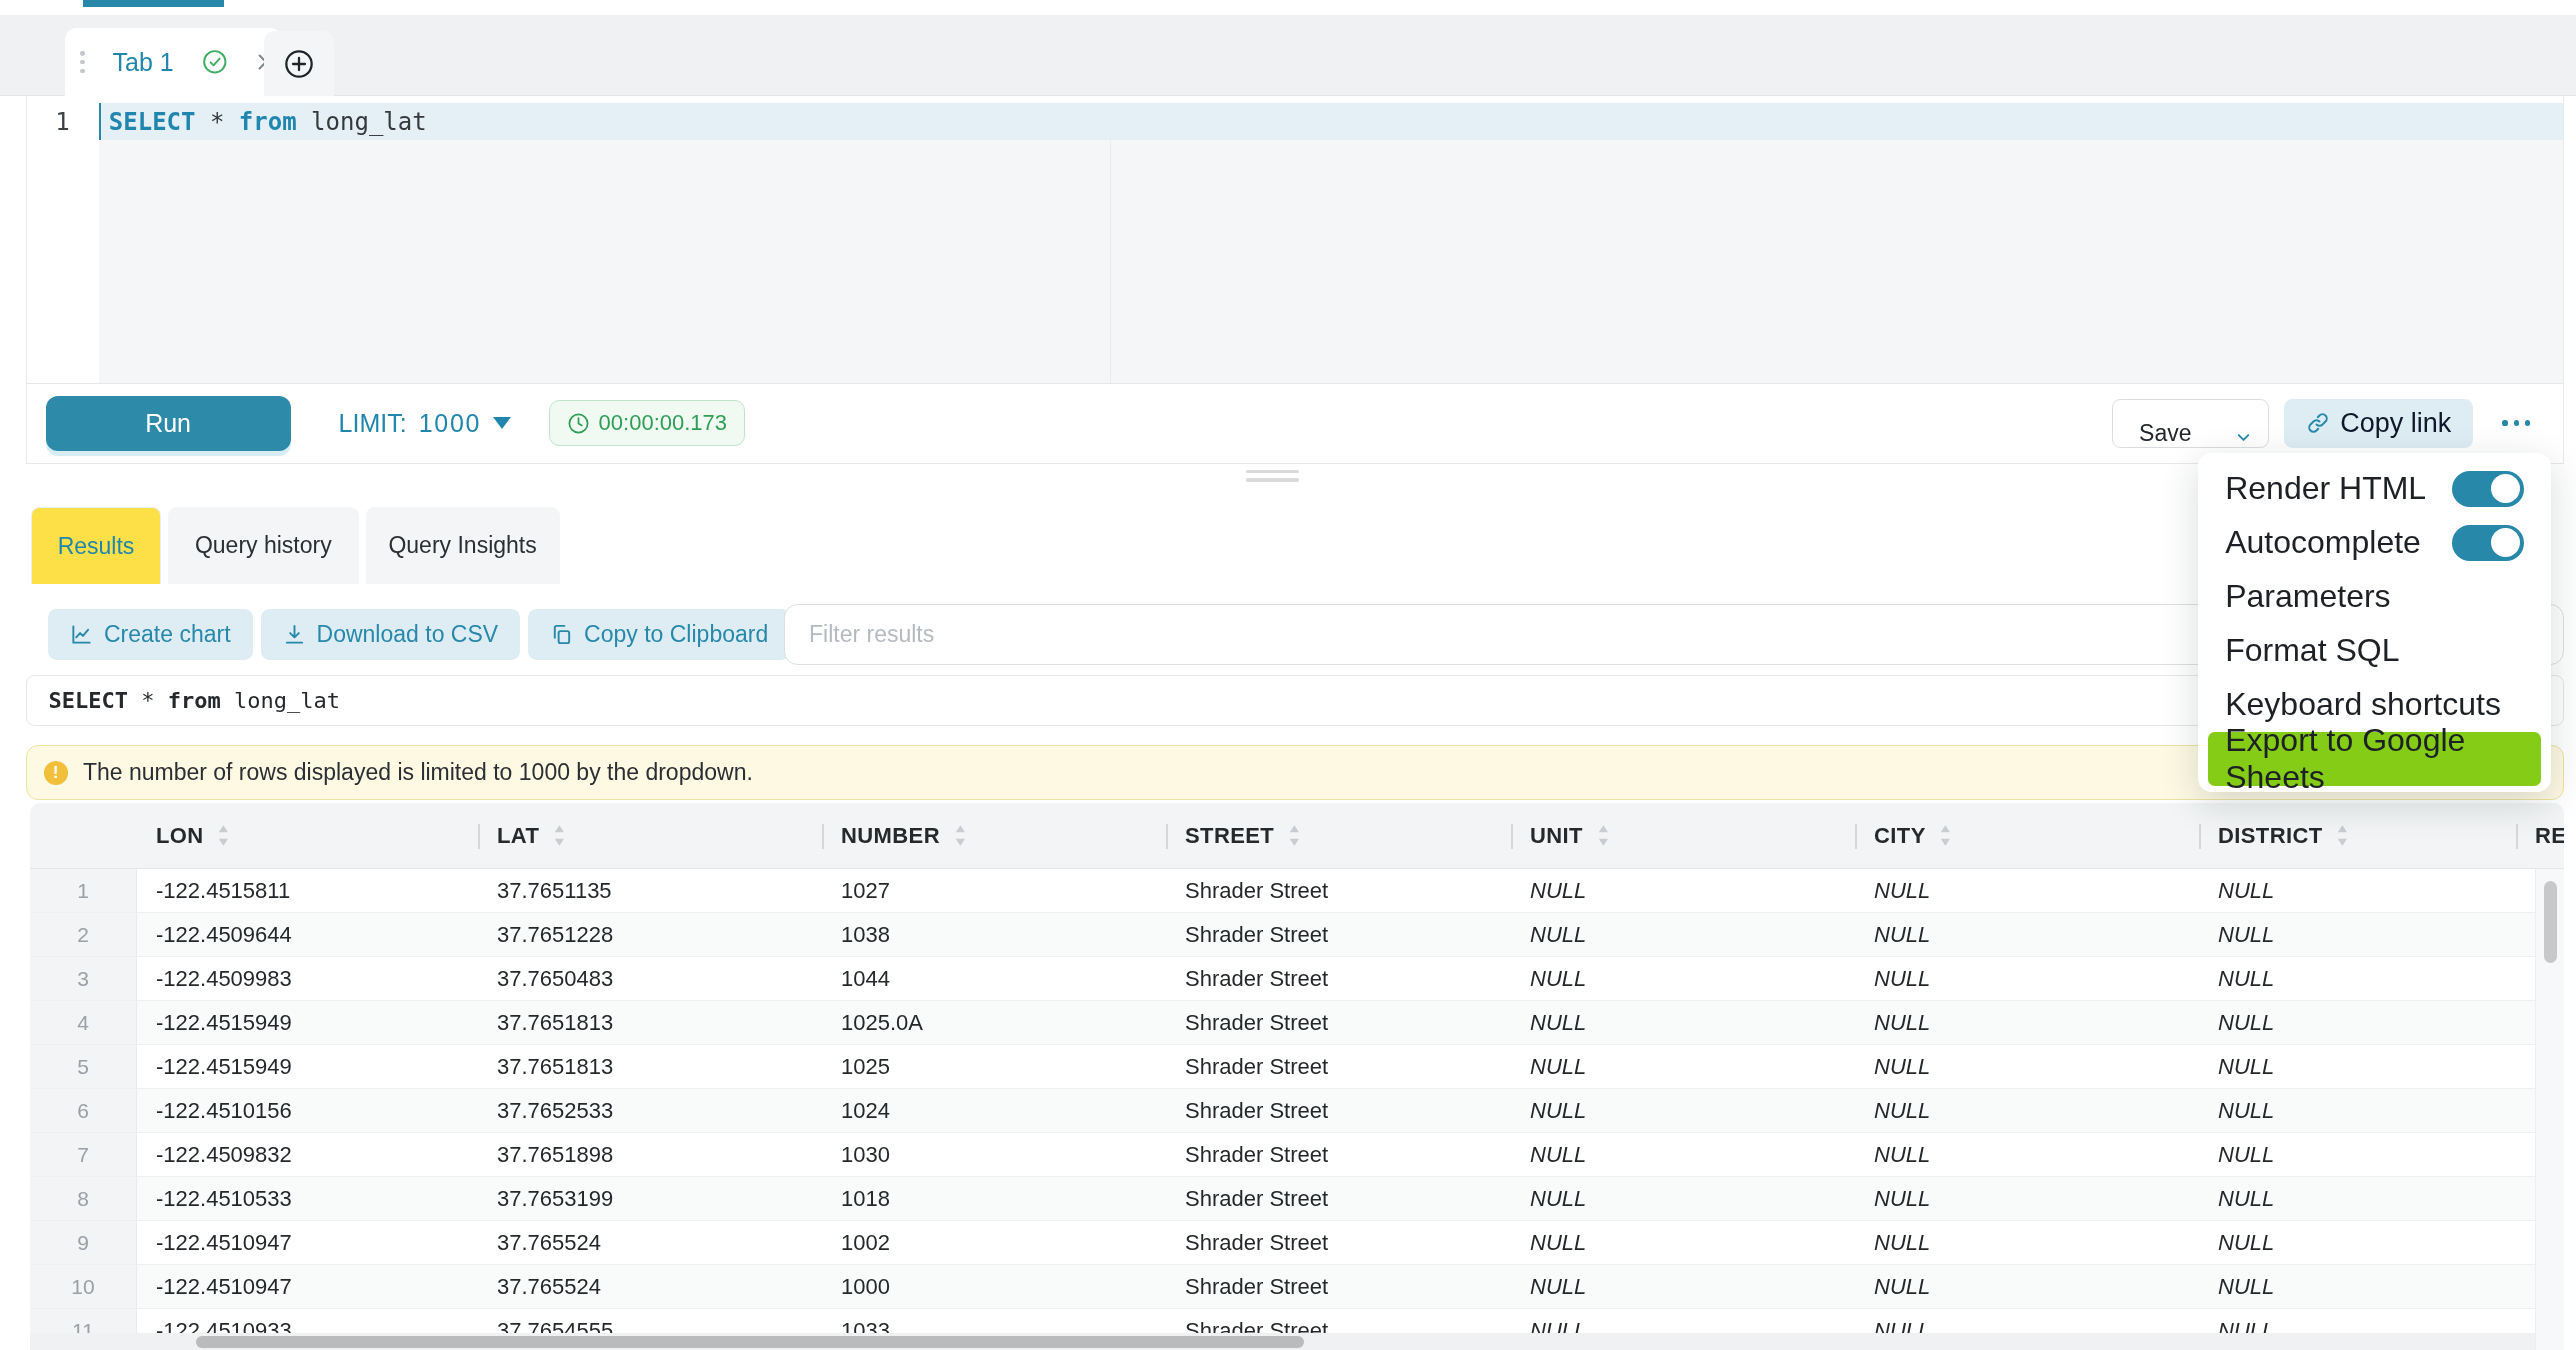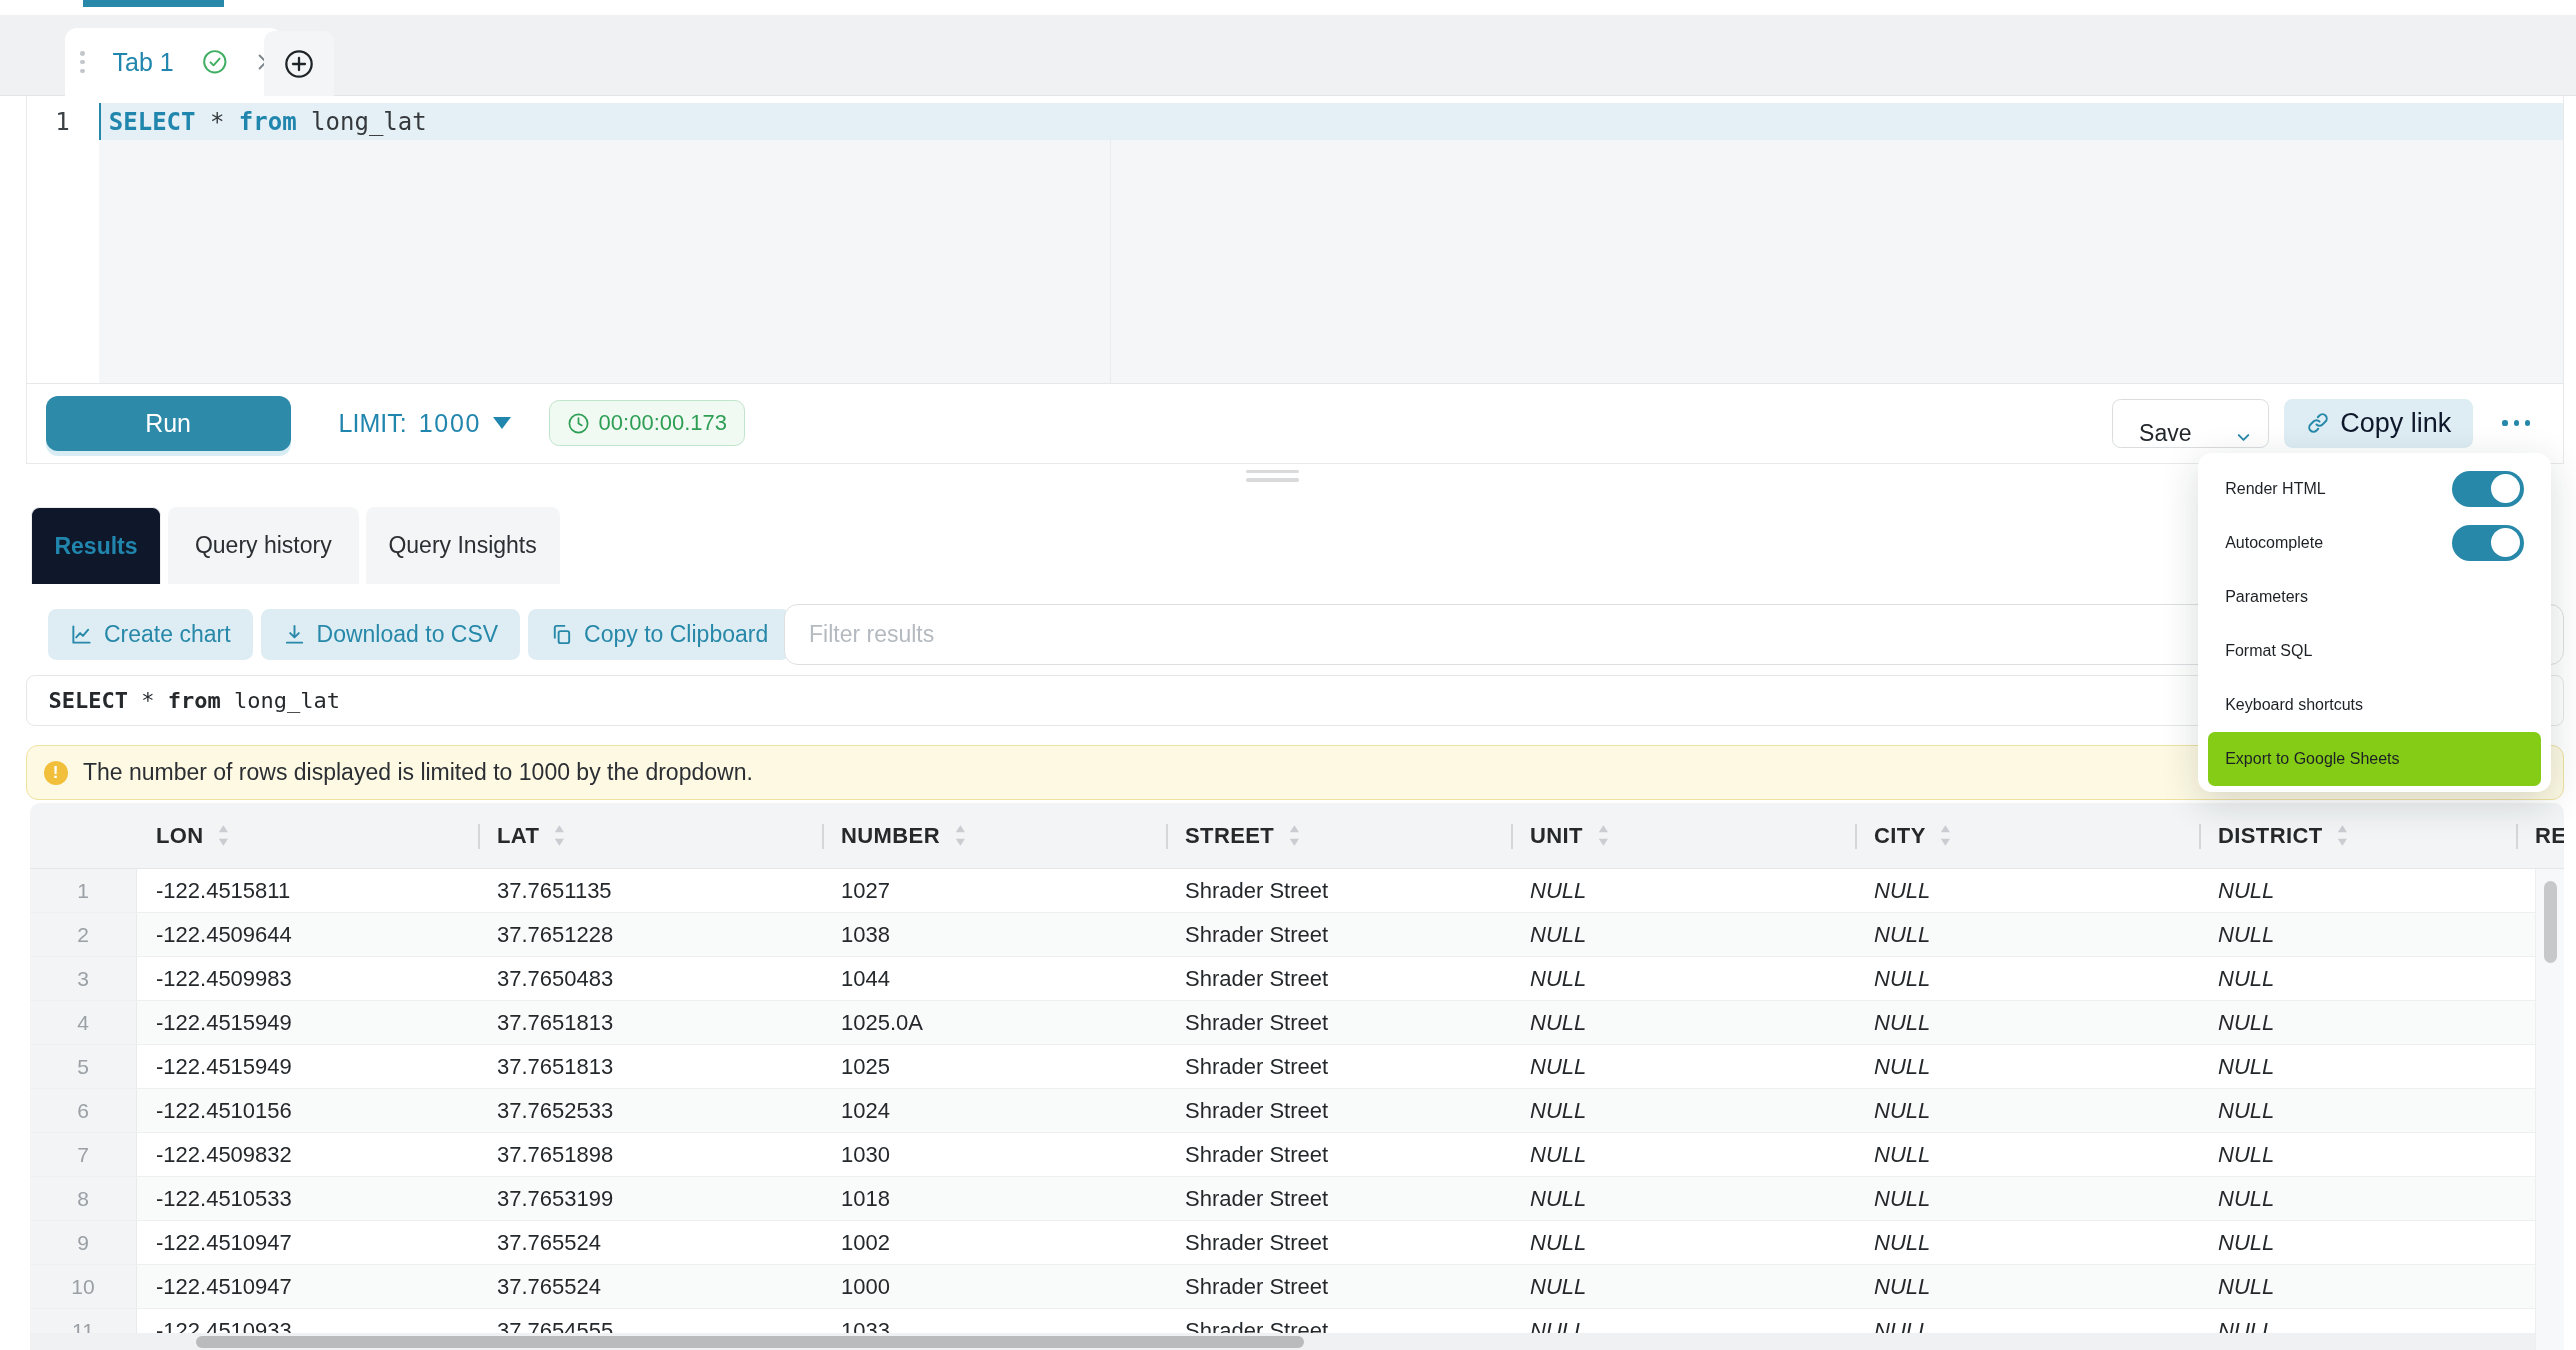--- a/index.html
+++ b/index.html
@@ -46,21 +46,21 @@
   .more-btn { width:55px; height:49px; display:flex; align-items:center; justify-content:center; gap:6px; }
   .more-btn i { width:5.1px; height:5.1px; border-radius:50%; background:#2788a9; }
 
   
   .resize-handle { position:absolute; left:1246px; top:470px; width:53px; }
   .resize-handle i { display:block; width:53px; height:3.4px; border-radius:1.7px; background:#d8dadc; margin-bottom:5.1px; }
 
   
   .rtabs { position:absolute; left:31px; top:507px; height:77px; display:flex; gap:6.8px; }
   .rtab { border-radius:8.5px 8.5px 0 0; display:flex; align-items:center; justify-content:center; font-size:23px; color:#2b2f33; background:#f3f5f6; }
-  .rtab.active { background:#0f172a; border:0.9px solid #eceef0; border-bottom:none; color:#2186ad; font-weight:700; }
+  .rtab.active { background:#fde047; border:0.9px solid #eceef0; border-bottom:none; color:#2186ad; font-weight:400; }
   .rtab:nth-child(1){ width:130px; } .rtab:nth-child(2){ width:191px; } .rtab:nth-child(3){ width:194px; }
 
   
   .actions { position:absolute; left:48px; top:609px; height:51px; display:flex; gap:8px; }
   .act-btn { height:51px; background:#ddedf3; border-radius:8.5px; padding:0 22px; display:flex; align-items:center; gap:11px; color:#2788a9; font-size:23px; }
   .filter-input { position:absolute; left:784px; top:604px; width:1780px; height:61px; border-radius:13.6px; border:1.7px solid #dcdfe2; background:#fff; font-size:23px; font-family:"Liberation Sans",sans-serif; padding:0 24px; color:#333; }
   .filter-input::placeholder { color:#b4babf; }
 
   
   .sqlbar { position:absolute; left:25.6px; top:675px; width:2538px; height:51px; border:1.7px solid #e4e6e8; border-radius:8.5px; background:#fff; display:flex; align-items:center; padding:0 22px; font-family:"DejaVu Sans Mono",monospace; font-size:22px; color:#26292c; white-space:pre; }
@@ -84,21 +84,21 @@
   .td { display:flex; align-items:center; padding-left:19px; font-size:22px; color:#24282b; white-space:nowrap; overflow:hidden; }
   .td.num { padding-left:0; justify-content:center; background:#f3f4f6; color:#9aa0a5; font-size:21px; border-right:0.9px solid #e8eaec; }
   .td.null { font-style:italic;text-align:center; }
   .vgutter { position:absolute; right:0; top:66px; bottom:0; width:29px; background:#f7f8f9; border-left:0.9px solid #eceef0; }
   .vthumb { position:absolute; left:7.7px; top:12px; width:13.6px; height:82px; border-radius:6.8px; background:#c6c8ca; }
   .hscroll { position:absolute; left:0; right:29px; bottom:0; height:17px; background:#f0f1f2; }
   .hthumb { position:absolute; left:166px; top:2.6px; width:1108px; height:12px; border-radius:6px; background:#b9bbbd; }
 
   
   .menu { position:absolute; left:2198px; top:453px; width:353px; height:339px; background:#fff; border-radius:13.6px; box-shadow:0 10.2px 38px rgba(20,30,40,.16); padding:8.5px 10.2px; z-index:50; }
-  .menu-item { height:54px; display:flex; align-items:center; justify-content:space-between; padding:0 17px; border-radius:6.8px; font-size:16px; color:#1d2125; }
+  .menu-item { height:54px; display:flex; align-items:center; justify-content:space-between; padding:0 17px; border-radius:6.8px; font-size:32px; color:#1d2125; }
   .menu-item.hl { background:#84cc16; }
   .toggle { width:72px; height:36px; border-radius:18px; background:#2788a9; position:relative; flex:none; }
   .toggle .knob { position:absolute; right:3.4px; top:3.4px; width:29px; height:29px; border-radius:50%; background:#fff; }
 
   svg { display:block; }
 </style>
 </head>
 <body>
 
 <div id="root">

